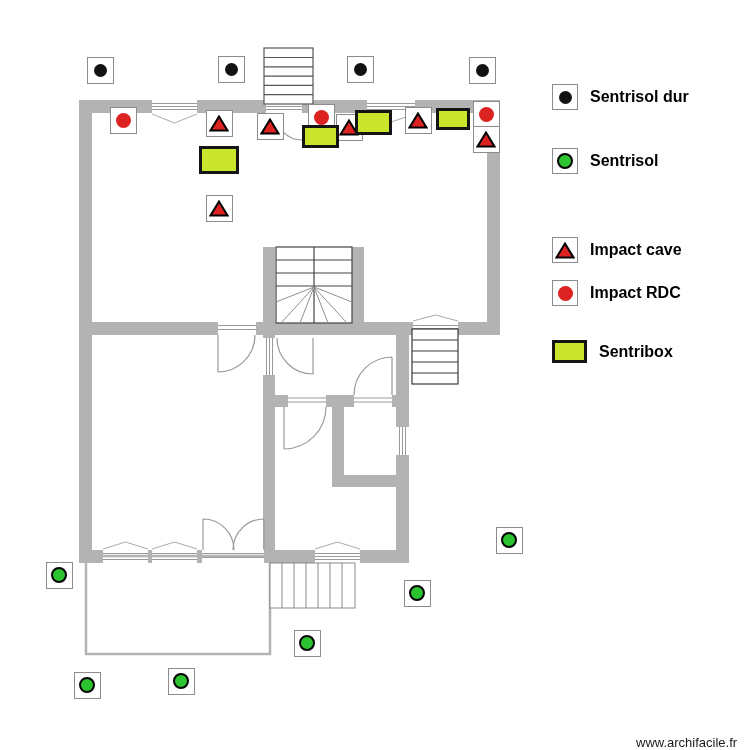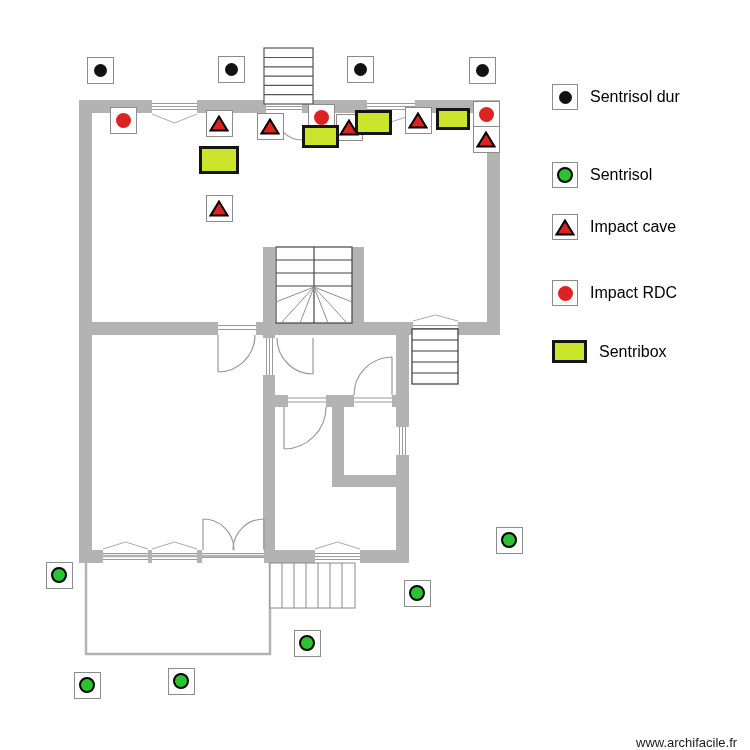--- a/index.html
+++ b/index.html
@@ -16,21 +16,21 @@
   .tri{display:flex;align-items:center;justify-content:center;}
   .tri svg polygon, .legend-tri svg polygon{fill:var(--red,#dd2322);stroke:#000;stroke-width:2;}
   .sentribox{position:absolute;background:var(--boxfill,#cbe52d);border:3px solid #151515;
              box-sizing:border-box;}
   
   .legend-row{position:absolute;left:552px;display:flex;align-items:center;}
   .legend-box{width:26px;height:26px;background:#fff;border:1px solid #8c8c8c;box-sizing:border-box;
               display:flex;align-items:center;justify-content:center;flex:0 0 auto;}
   .legend-sentribox{width:35px;height:23px;background:var(--boxfill,#cbe52d);border:3px solid #151515;
                     box-sizing:border-box;flex:0 0 auto;}
-  .legend-label{margin-left:12px;font-weight:normal;font-size:16px;color:#000;white-space:nowrap;}
+  .legend-label{margin-left:12px;font-weight:bold;font-size:16px;color:#000;white-space:nowrap;}
   .watermark{position:absolute;left:636px;top:735px;font-size:13px;color:#1a1a1a;}
 </style>
 </head>
 <body>
 
 <div id="canvas">
 
   <svg id="plan-svg" width="750" height="750">
 
     <g fill="var(--wall,#b3b3b3)" stroke="none">
@@ -211,27 +211,27 @@
       </div>
     </div>
 
   <div>
     <div class="legend-row" style="top:84px">
       <span class="legend-box">
           <span class="dot sentrisol-dur"></span>
         </span>
       <span class="legend-label">Sentrisol dur</span>
     </div>
-    <div class="legend-row" style="top:162px">
+    <div class="legend-row" style="top:148px">
       <span class="legend-box">
           <span class="dot sentrisol"></span>
         </span>
       <span class="legend-label">Sentrisol</span>
     </div>
-    <div class="legend-row" style="top:214px">
+    <div class="legend-row" style="top:237px">
       <span class="legend-box legend-tri">
         <svg width="20" height="17" viewBox="0 0 20 17">
             <polygon points="10,1.5 18.5,15.5 1.5,15.5"></polygon>
           </svg>
       </span>
       <span class="legend-label">Impact cave</span>
     </div>
     <div class="legend-row" style="top:280px">
       <span class="legend-box">
           <span class="dot impact-rdc"></span>

